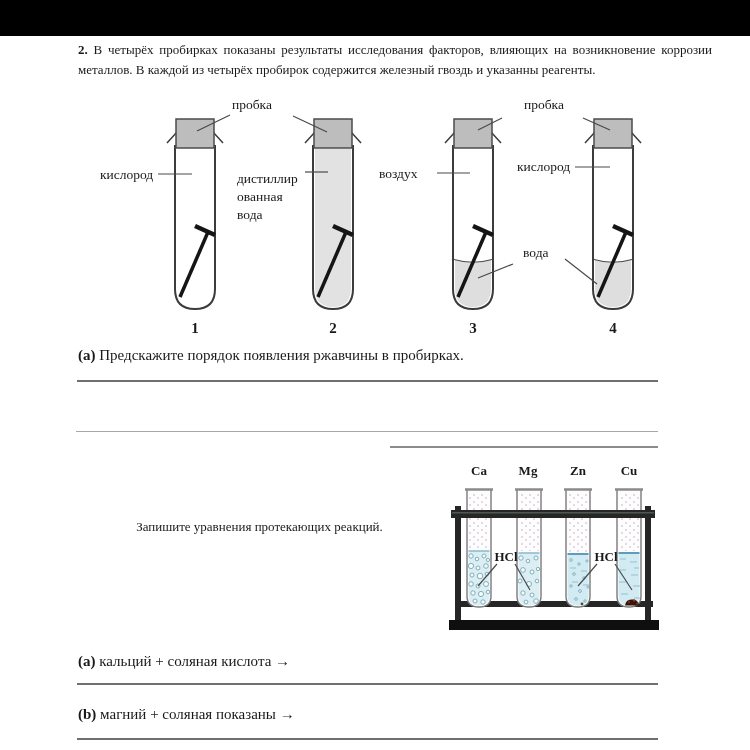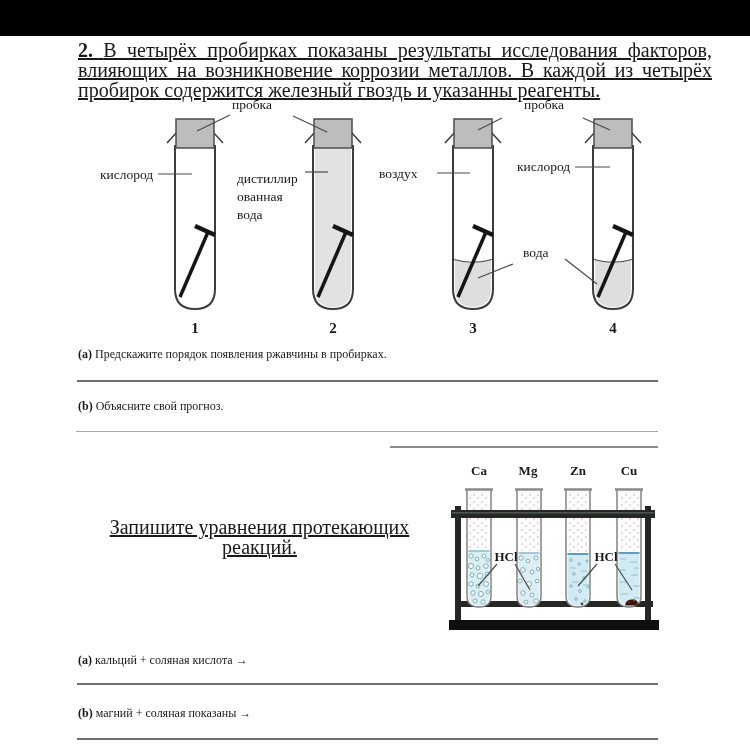--- a/index.html
+++ b/index.html
@@ -2,25 +2,25 @@
 <html><head>
 <meta charset="utf-8">
 <style>
   html,body { margin:0; padding:0; background:#e8e8e8; }
   .page {
     position:relative; width:750px; height:750px; background:#ffffff;
     font-family:"Liberation Serif","DejaVu Serif",serif; color:#191919;
     overflow:hidden; margin:0 auto;
   }
   .topbar { position:absolute; left:0; top:0; width:750px; height:36px; background:#000000; }
-  .para { position:absolute; margin:0; text-align:justify; font-size:20px; line-height:20px;text-decoration:underline; }
+  .para { position:absolute; margin:0; text-align:justify; font-size:13px; line-height:20px; }
   #q2-para { left:78px; top:40px; width:634px; }
   #q3-para { left:78px; top:449px; width:363px; line-height:22px; }
   #q3-para2 { left:78px; top:517px; width:363px; text-align:center; }
-  .qrow { position:absolute; font-size:12px; white-space:nowrap; }
+  .qrow { position:absolute; font-size:15px; white-space:nowrap; }
   .qrow b { font-weight:bold; }
   .ansline { position:absolute; height:0; }
   .l-dark { border-top:2px solid #6f6f6f; }
   .l-mid  { border-top:2px solid #8c8c8c; }
   .l-light{ border-top:1px solid #a8a8a8; }
   svg { position:absolute; }
   svg text { font-family:"Liberation Serif","DejaVu Serif",serif; fill:#191919; }
   .figlabel { font-size:13.5px; }
   .tubenum { font-size:15px; font-weight:bold; }
   .metal { font-size:13px; font-weight:bold; }
@@ -116,21 +116,20 @@
 
     <text class="tubenum" x="115" y="238" text-anchor="middle">1</text>
     <text class="tubenum" x="253" y="238" text-anchor="middle">2</text>
     <text class="tubenum" x="393" y="238" text-anchor="middle">3</text>
     <text class="tubenum" x="533" y="238" text-anchor="middle">4</text>
   </svg>
 
   <div class="qrow" style="left:78px; top:347px;"><b>(a)</b> <span>Предскажите порядок появления ржавчины в пробирках.</span></div>
   <div class="ansline l-dark" style="left:77px; top:380px; width:581px;"></div>
 
-  <div class="qrow" style="left:78px; top:399px;"><b>(b)</b> <span>Объясните свой прогноз.</span></div>
   <div class="ansline l-light" style="left:76px; top:431px; width:582px;"></div>
   <div class="ansline l-mid" style="left:390px; top:446px; width:268px;"></div>
 
   <p class="para" id="q3-para2"><span>Запишите уравнения протекающих реакций.</span></p>
 
   <svg style="left:448px; top:458px;" width="218" height="175" viewBox="0 0 218 175">
     <defs>
       <pattern id="spk" width="8" height="7" patternUnits="userSpaceOnUse">
         <circle cx="2" cy="2" r="1" fill="#e4c9dd"></circle>
         <circle cx="6" cy="5" r="0.9" fill="#d9c6e0"></circle>

